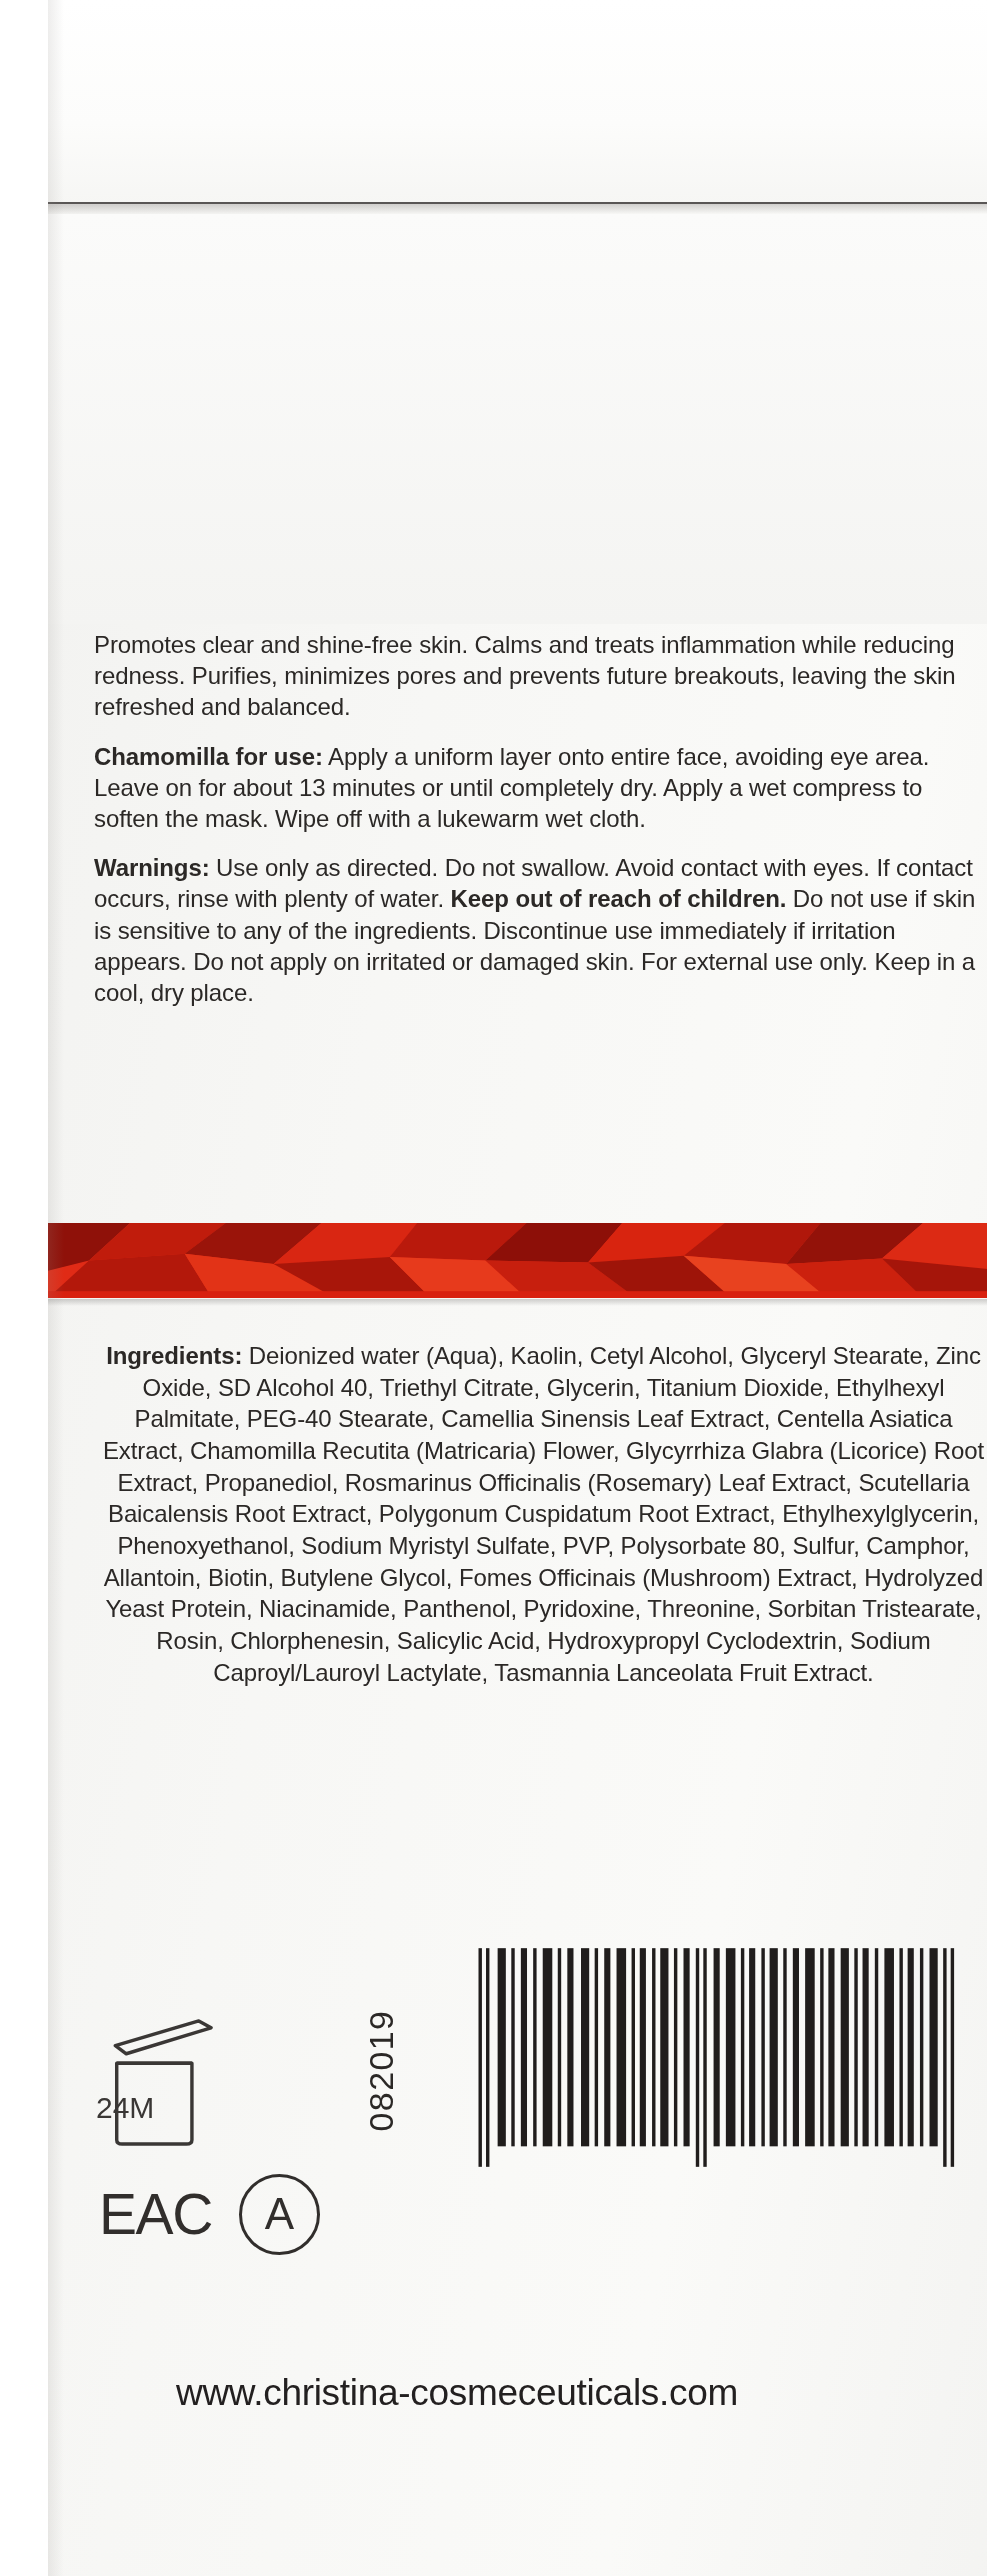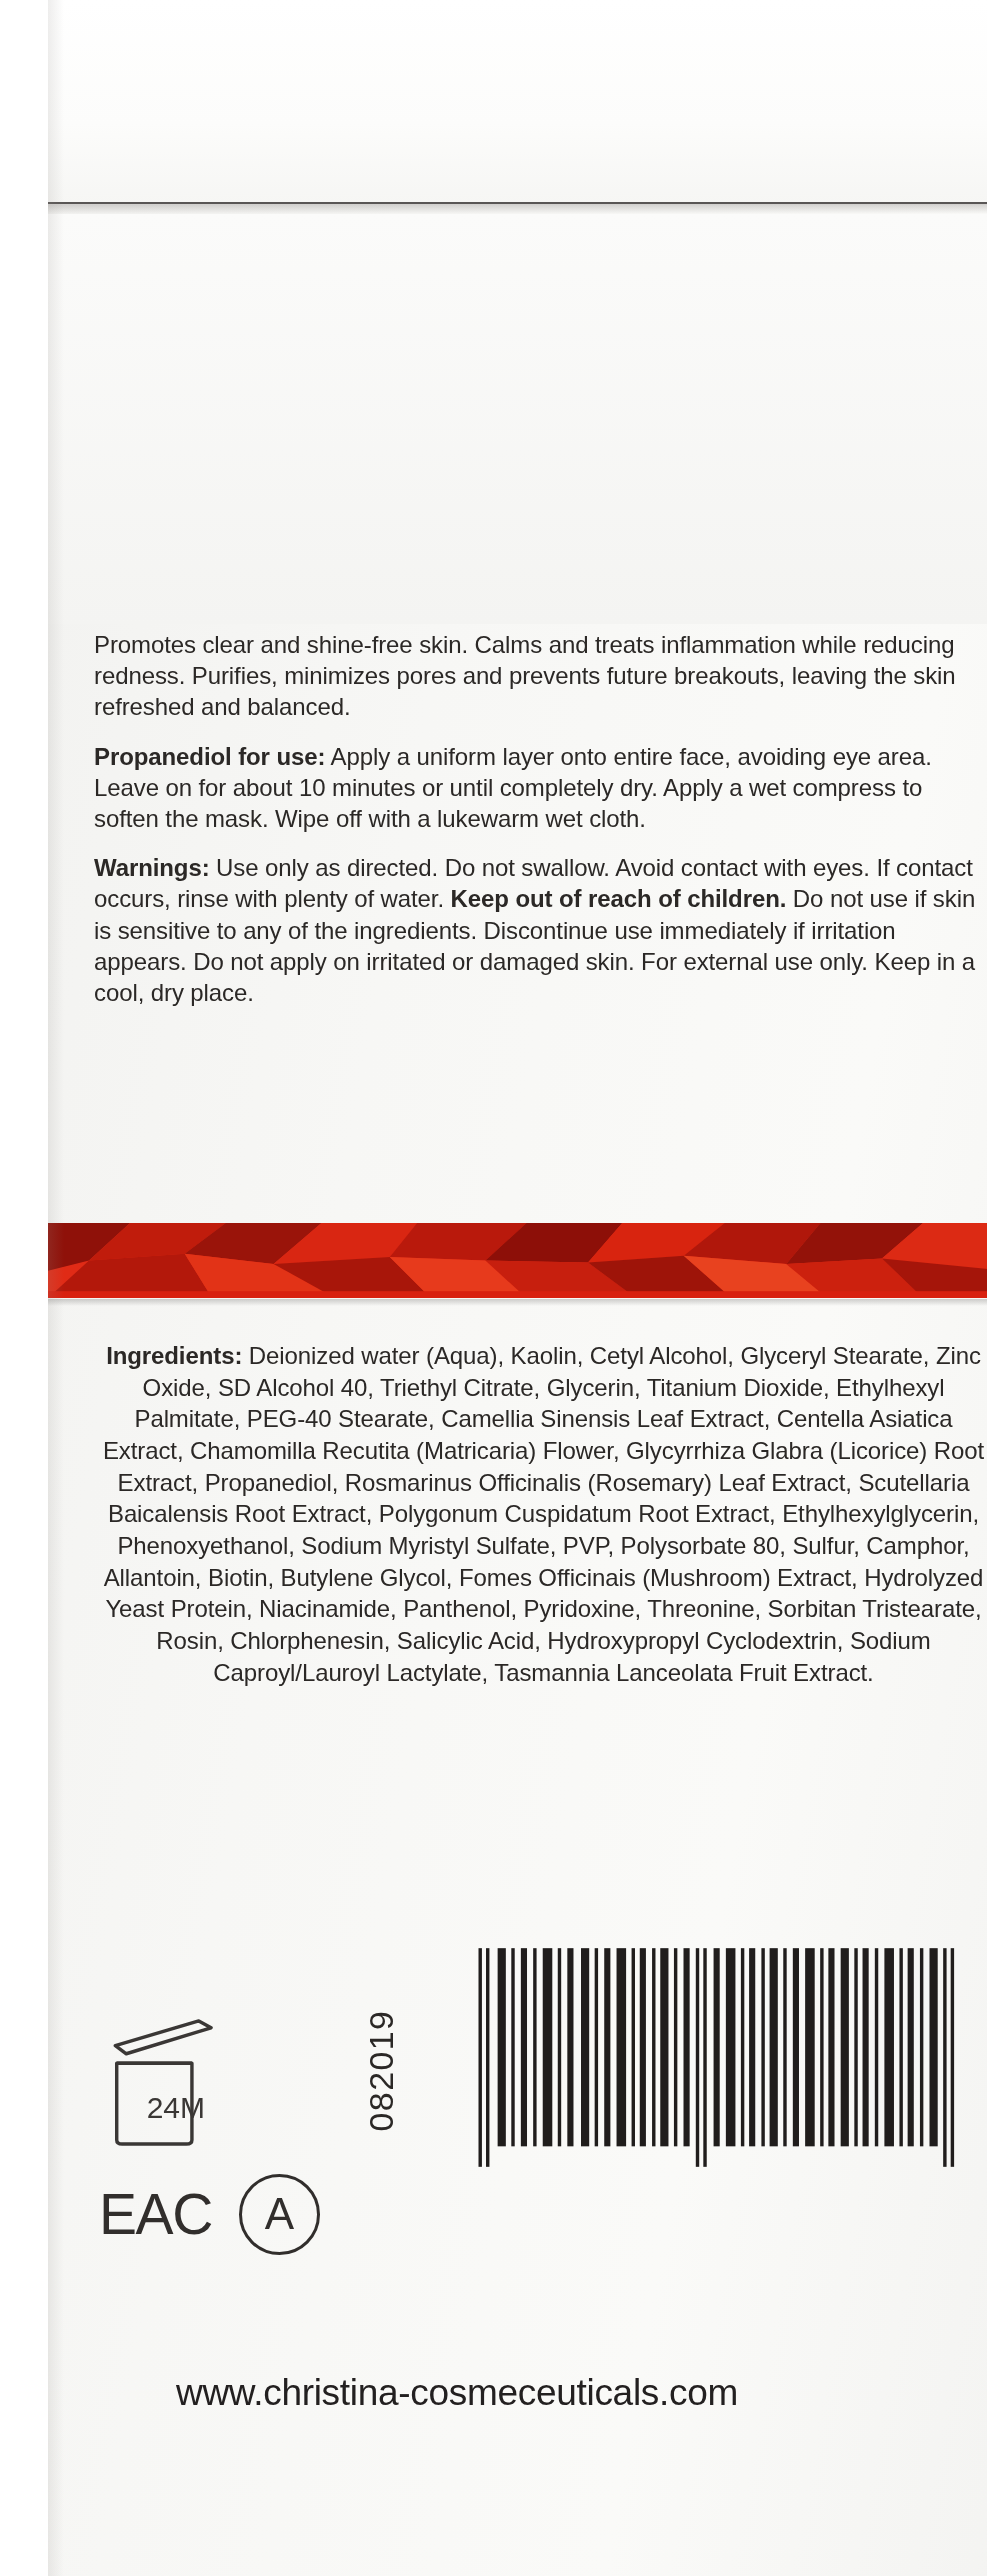--- a/index.html
+++ b/index.html
@@ -132,21 +132,21 @@
     left: 48px;
     top: 48px;
     width: 144px;
     height: 147px;
   }
   .pao-text {
     position: absolute;
     left: 0;
     top: 81px;
     width: 109px;
-    text-align: right;
+    text-align: left;
     font-size: 30px;
     color: #3a3735;
     letter-spacing: 0px;
   }
 
   .eac {
     position: absolute;
     left: 51px;
     top: 219px;
     font-size: 57px;
@@ -248,21 +248,21 @@
 
   <div class="top-flap"></div>
   <div class="flap-crease"></div>
   <div class="flap-shadow"></div>
   <div class="upper-blank"></div>
 
   <div class="text-col">
 
     <p class="body">Promotes clear and shine-free skin. Calms and treats inflammation while reducing redness. Purifies, minimizes pores and prevents future breakouts, leaving the skin refreshed and balanced.</p>
 
-    <p class="body"><span class="lead">Propanediol for use:</span><span> Apply a uniform layer onto entire face, avoiding eye area. Leave on for about 10 minutes or until completely dry. Apply a wet compress to soften the mask. Wipe off with a lukewarm wet cloth.</span></p>
+    <p class="body"><span class="lead">Chamomilla for use:</span><span> Apply a uniform layer onto entire face, avoiding eye area. Leave on for about 13 minutes or until completely dry. Apply a wet compress to soften the mask. Wipe off with a lukewarm wet cloth.</span></p>
 
     <p class="body"><span class="lead">Warnings:</span><span> Use only as directed. Do not swallow. Avoid contact with eyes. If contact occurs, rinse with plenty of water. </span><span class="lead">Keep out of reach of children.</span><span> Do not use if skin is sensitive to any of the ingredients. Discontinue use immediately if irritation appears. Do not apply on irritated or damaged skin. For external use only. Keep in a cool, dry place.</span></p>
 
   </div>
 
   <div class="red-band">
     <svg width="957" height="75" viewBox="0 0 1400 110" preserveAspectRatio="none">
       <rect x="0" y="0" width="1400" height="110" fill="#e02b16"></rect>
       <polygon points="0,0 120,0 60,55 0,70" fill="#8f1109"></polygon>
       <polygon points="120,0 260,0 200,45 60,55" fill="#c01c0c"></polygon>

